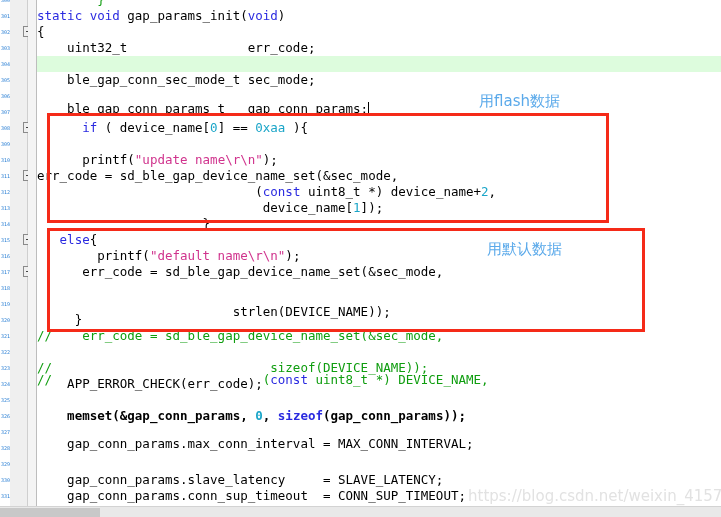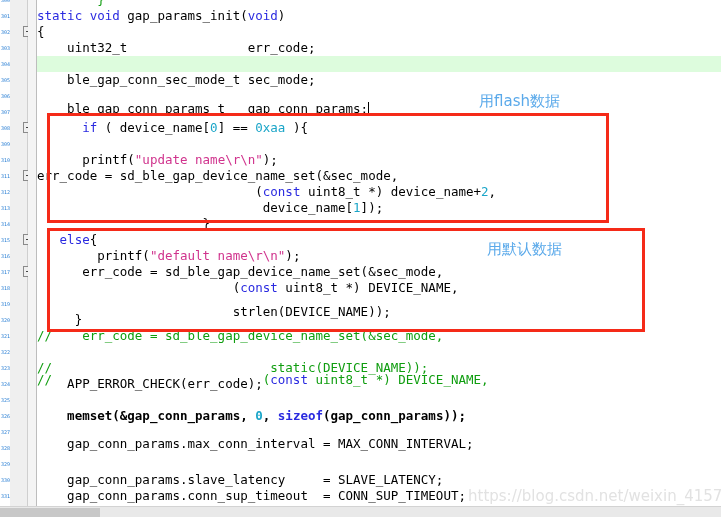--- a/index.html
+++ b/index.html
@@ -234,26 +234,25 @@
       <div class="line" style="top: 120px;"><span class="plain">      </span><span class="kw">if</span><span class="plain"> ( device_name[</span><span class="num">0</span><span class="plain">] == </span><span class="num">0xaa</span><span class="plain"> ){</span></div>
       <div class="line" style="top: 136px;"></div>
       <div class="line" style="top: 152px;"><span class="plain">      printf(</span><span class="str">"update name\r\n"</span><span class="plain">);</span></div>
       <div class="line" style="top: 168px;"><span class="plain">err_code = sd_ble_gap_device_name_set(&amp;sec_mode,</span></div>
       <div class="line" style="top: 184px;"><span class="plain">                             (</span><span class="kw">const</span><span class="plain"> uint8_t *) device_name+</span><span class="num">2</span><span class="plain">,</span></div>
       <div class="line" style="top: 200px;"><span class="plain">                              device_name[</span><span class="num">1</span><span class="plain">]);</span></div>
       <div class="line" style="top: 216px;"><span class="plain">                      }</span></div>
       <div class="line" style="top: 232px;"><span class="plain">   </span><span class="kw">else</span><span class="plain">{</span></div>
       <div class="line" style="top: 248px;"><span class="plain">        printf(</span><span class="str">"default name\r\n"</span><span class="plain">);</span></div>
       <div class="line" style="top: 264px;"><span class="plain">      err_code = sd_ble_gap_device_name_set(&amp;sec_mode,</span></div>
-      <div class="line" style="top: 280px;"><span class="plain">                          (</span><span class="kw">const</span><span class="plain"> uint8_t *) DEVICE_NAME,</span></div>
       <div class="line" style="top: 304px;"><span class="plain">                          strlen(DEVICE_NAME));</span></div>
       <div class="line" style="top: 312px;"><span class="plain">     }</span></div>
       <div class="line" style="top: 328px;"><span class="cmt">//    err_code = sd_ble_gap_device_name_set(&amp;sec_mode,</span></div>
       <div class="line" style="top: 344px; margin-top: 28px;"><span class="cmt">//                            (</span><span class="kw">const</span><span class="cmt"> uint8_t *) DEVICE_NAME,</span></div>
-      <div class="line" style="top: 360px;"><span class="cmt">//                             static(DEVICE_NAME));</span></div>
+      <div class="line" style="top: 360px;"><span class="cmt">//                             sizeof(DEVICE_NAME));</span></div>
       <div class="line" style="top: 376px;"><span class="plain">    APP_ERROR_CHECK(err_code);</span></div>
       <div class="line" style="top: 392px;"></div>
       <div class="line" style="top: 408px; font-weight: bold;"><span class="plain">    memset(&amp;gap_conn_params, </span><span class="num">0</span><span class="plain">, </span><span class="kw">sizeof</span><span class="plain">(gap_conn_params));</span></div>
       <div class="line" style="top: 424px;"></div>
       <div class="line" style="top: 436px;"><span class="plain">    gap_conn_params.max_conn_interval = MAX_CONN_INTERVAL;</span></div>
       <div class="line" style="top: 472px;"><span class="plain">    gap_conn_params.slave_latency     = SLAVE_LATENCY;</span></div>
       <div class="line" style="top: 488px;"><span class="plain">    gap_conn_params.conn_sup_timeout  = CONN_SUP_TIMEOUT;</span></div>
     </div>
 
   <div class="redbox" id="box0" style="left: 47px; top: 113px; width: 562px; height: 110px; border-color: rgb(245, 42, 24);"></div>

